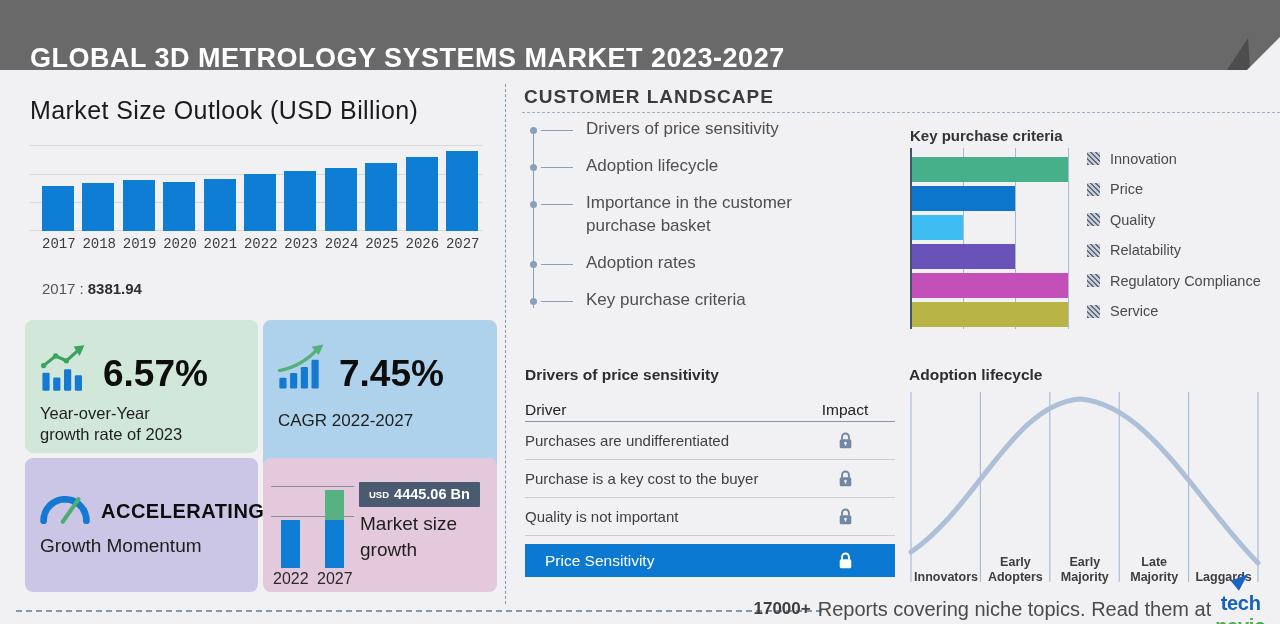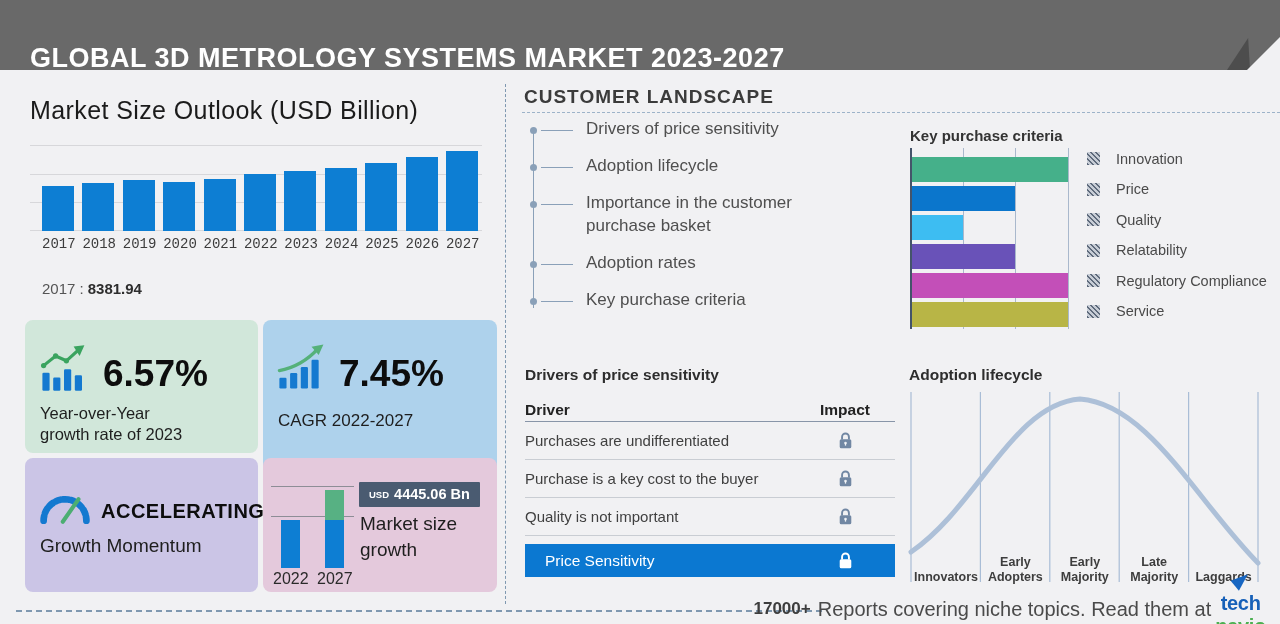--- a/index.html
+++ b/index.html
@@ -62,27 +62,27 @@
   .kpc-title { position:absolute; left:910px; top:127px; font-size:15px; font-weight:700; color:#333; }
   .kpc-chart { position:absolute; left:910px; top:148px; width:160px; height:181px; }
   .kpc-axis { position:absolute; left:0; top:0; width:2px; height:100%; background:#44546a; }
   .kpc-grid { position:absolute; top:0; width:1px; height:100%; background:#a9b8cc; }
   .kpc-bars { position:absolute; left:2px; top:0; right:0; bottom:0; padding-top:9px; }
   .kbar { height:25px; margin-bottom:4px; }
   .kpc-legend { position:absolute; left:1087px; top:152px; }
   .kleg-item { display:flex; align-items:center; height:13px; margin-bottom:17.5px; }
   .kleg-marker { width:13px; height:13px; flex:0 0 auto;
     background:repeating-linear-gradient(45deg,#5f6b7c 0 1.8px,#c7cdd6 1.8px 3.6px); }
-  .kleg-label { margin-left:16px; font-size:14.5px; color:#4a4a4a; white-space:nowrap; }
+  .kleg-label { margin-left:10px; font-size:14.5px; color:#4a4a4a; white-space:nowrap; }
 
   
   .ps-title { position:absolute; left:525px; top:366px; font-size:15.5px; font-weight:700; color:#2d2d2d; }
   .ps-table { position:absolute; left:525px; top:398px; width:370px; }
   .ps-head { display:flex; justify-content:space-between; align-items:center; height:24px;
-    border-bottom:1px solid #8895a8; font-size:15.5px; font-weight:700; color:#222; }
+    border-bottom:1px solid #8895a8; font-size:15.5px; font-weight:400; color:#222; }
   .ps-head .impact-h { width:100px; text-align:center; }
   .ps-row { display:flex; justify-content:space-between; align-items:center; height:38px;
     border-bottom:1px solid #c9cdd3; font-size:15px; color:#3f3f3f; }
   .ps-row .impact { width:100px; text-align:center; color:#7187a3; }
   .ps-highlight { margin-top:8px; height:33px; background:#0b78d1; display:flex; justify-content:space-between;
     align-items:center; padding-left:20px; font-size:15.5px; color:#ffffff; }
   .ps-highlight .impact { width:100px; text-align:center; color:#ffffff; }
   .lock { width:15px; height:19px; vertical-align:middle; }
 
   

